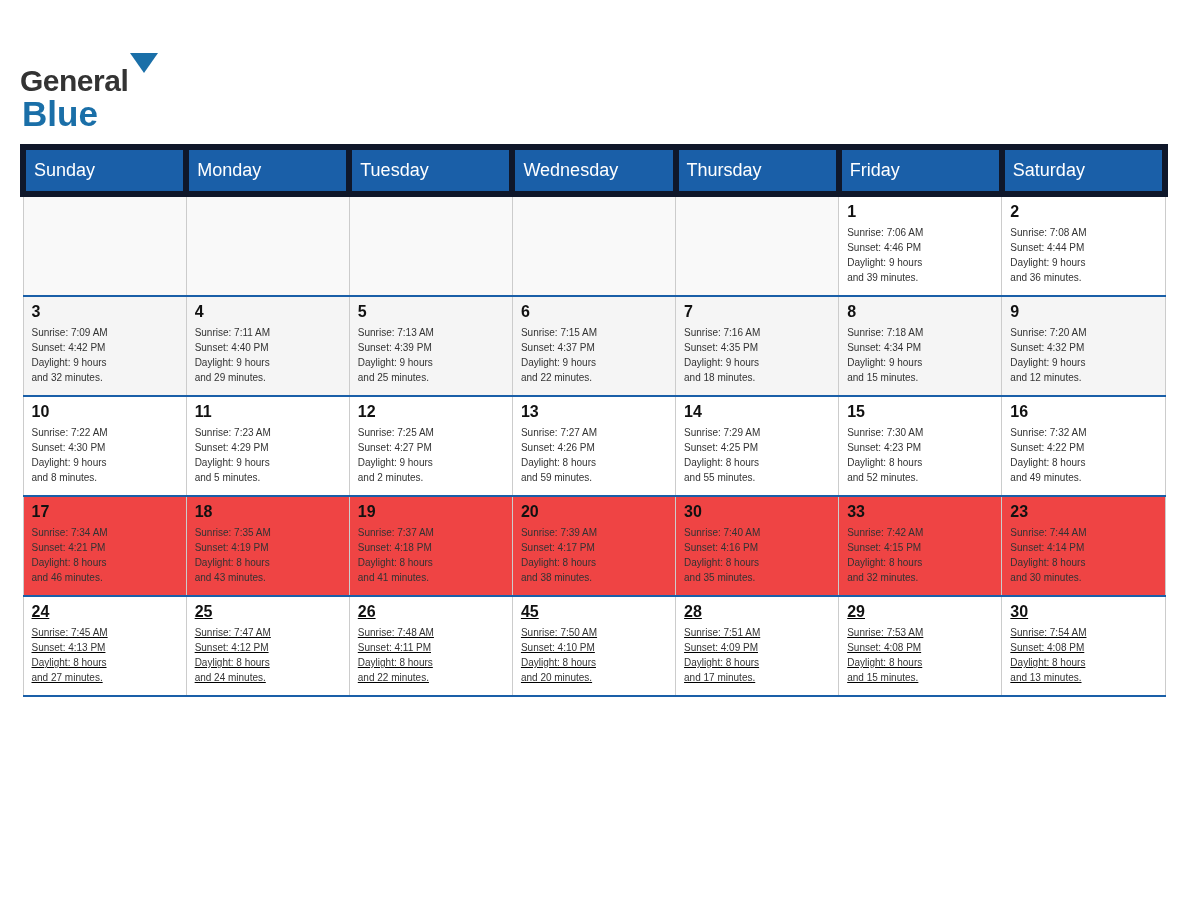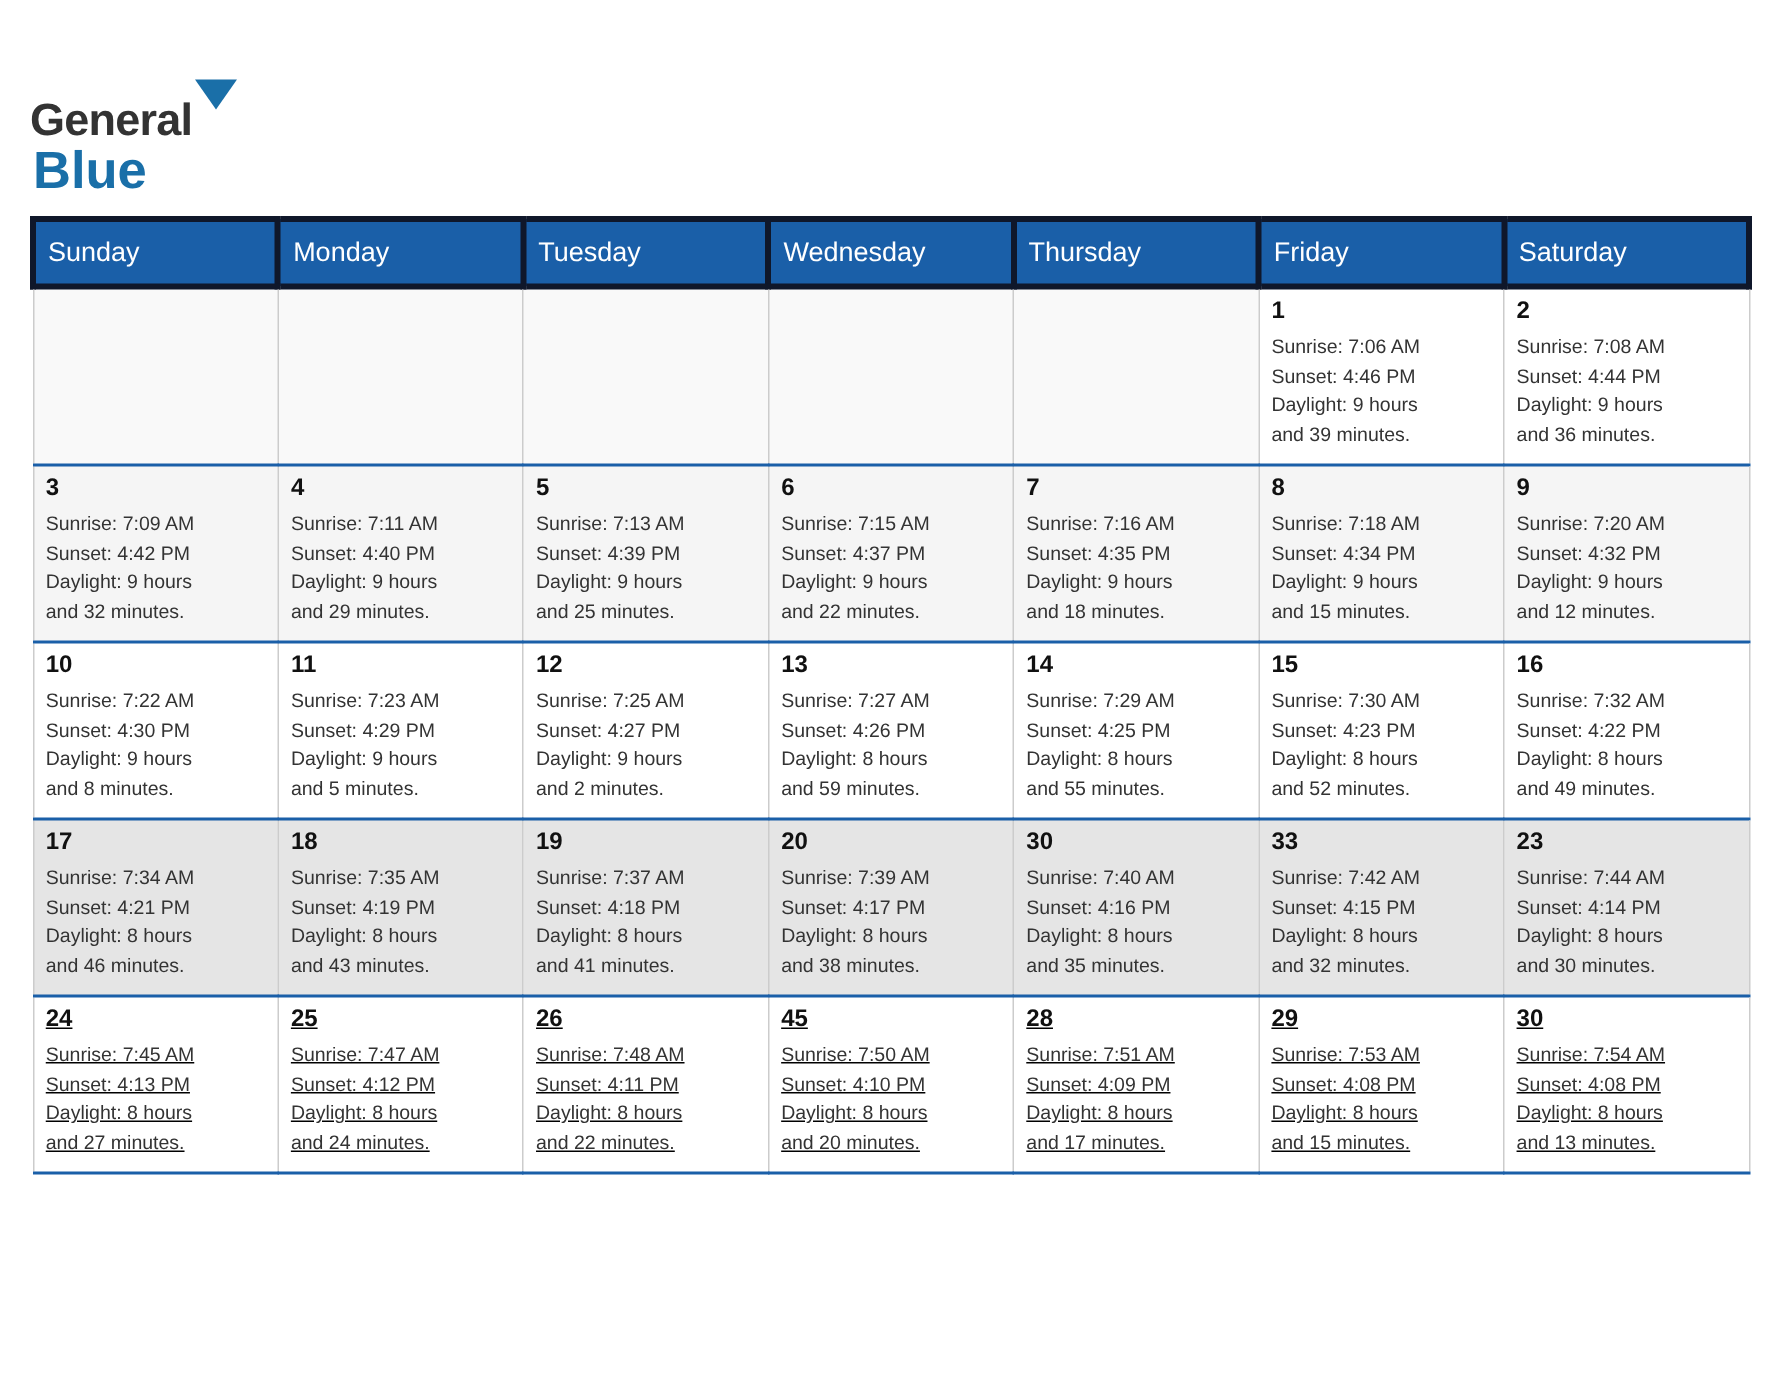--- a/index.html
+++ b/index.html
@@ -37,21 +37,21 @@
       border-collapse: collapse;
       margin-top: 10px;
     }
     .calendar thead tr th {
       background-color: #1a5fa8;
       color: #fff;
       padding: 10px 8px;
       font-size: 18px;
       font-weight: normal;
       text-align: left;
-      border: 4px solid #0f172a;
+      border: 6px solid #0f172a;
       margin-top: 44px;
     }
     .calendar tbody tr {
       border-bottom: 2px solid #1a5fa8;
     }
     .calendar tbody tr td {
       vertical-align: top;
       padding: 6px 8px 10px 8px;
       font-size: 13px;
       color: #333;
@@ -60,21 +60,21 @@
       width: calc(100% / 7);
       min-height: 90px;
     }
     .day-number {
       font-size: 16px;
       font-weight: bold;
       margin-bottom: 4px;
       color: #111;
     }
     .day-info {
-      font-size: 13px;
+      font-size: 10px;
       line-height: 1.5;
       color: #333;
     }
     .empty-cell {
       background: #f9f9f9;
     }
     .logo-wrapper {
       display: flex;
       flex-direction: column;
     }
@@ -205,21 +205,21 @@
         </td>
         <td>
           <div class="day-number">15</div>
           <div class="day-info">Sunrise: 7:30 AM<br>Sunset: 4:23 PM<br>Daylight: 8 hours<br>and 52 minutes.</div>
         </td>
         <td>
           <div class="day-number">16</div>
           <div class="day-info">Sunrise: 7:32 AM<br>Sunset: 4:22 PM<br>Daylight: 8 hours<br>and 49 minutes.</div>
         </td>
       </tr>
-      <tr style="background: #e5e5e5; margin-left: 16px;">
+      <tr style="background: #ef4444; margin-left: 16px;">
         <td>
           <div class="day-number">17</div>
           <div class="day-info">Sunrise: 7:34 AM<br>Sunset: 4:21 PM<br>Daylight: 8 hours<br>and 46 minutes.</div>
         </td>
         <td>
           <div class="day-number">18</div>
           <div class="day-info">Sunrise: 7:35 AM<br>Sunset: 4:19 PM<br>Daylight: 8 hours<br>and 43 minutes.</div>
         </td>
         <td>
           <div class="day-number">19</div>

